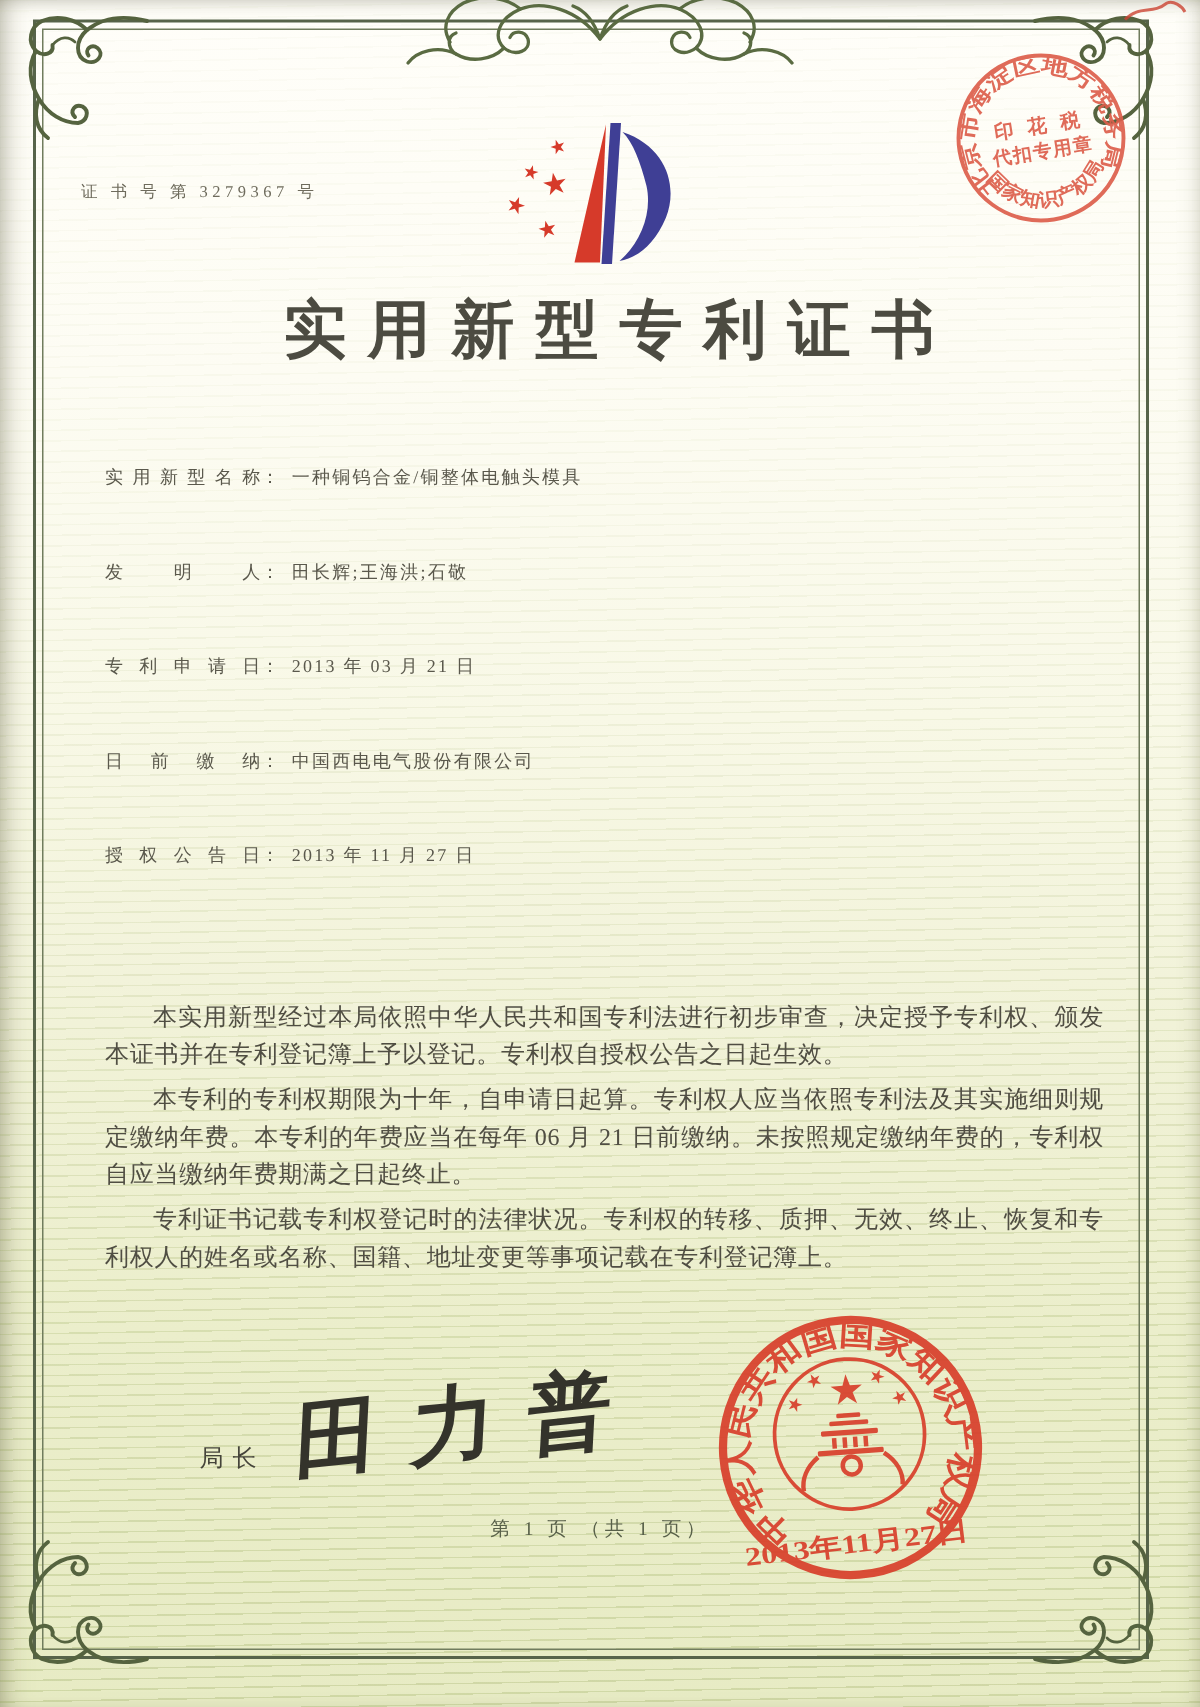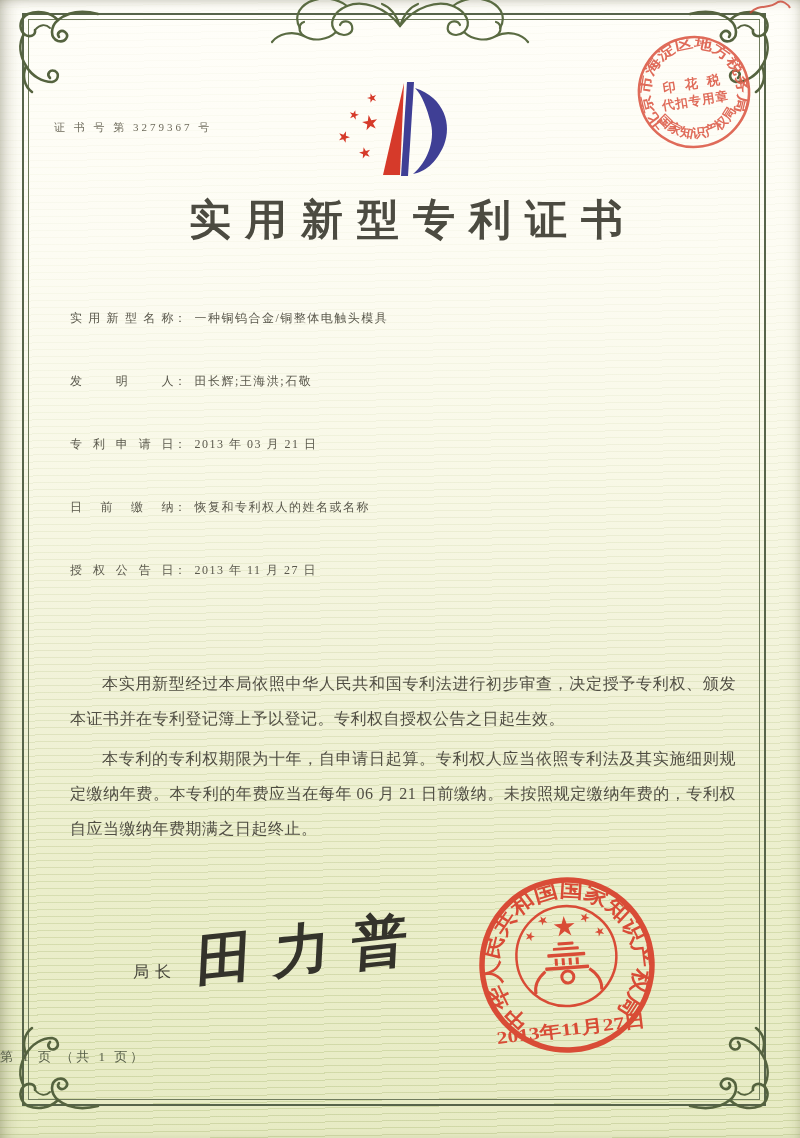--- a/index.html
+++ b/index.html
@@ -30,30 +30,30 @@
   .tax-seal { position:absolute; left:630px; top:28px; transform:rotate(-9deg); opacity:.92; }
   .title { position:absolute; left:0; right:0; top:192px; margin:0; text-align:center; font-size:42px; font-weight:bold; letter-spacing:14px; text-indent:14px; color:#4c4b41;padding-left:12px; }
 
   .fields { position:absolute; left:70px; right:60px; top:310px; color:#5a584c; }
   .field { height:63px; font-size:12px; letter-spacing:.5px; white-space:nowrap; }
   .flabel { display:inline-block; width:104px; text-align:justify; text-align-last:justify; vertical-align:top; }
   .fcolon { display:inline-block; margin-right:8px; }
   .fvalue { letter-spacing:1.5px; }
 
   .paragraphs { position:absolute; left:70px; right:64px; top:666px; color:#504e43; }
-  .paragraphs p { margin:0 0 5px 0; font-size:16px; line-height:35px; text-align:justify; text-indent:2em; letter-spacing:.5px; }
+  .paragraphs p { margin:0 0 5px 0; font-size:16px; line-height:25px; text-align:justify; text-indent:2em; letter-spacing:.5px; }
 
   .sig-title { position:absolute; left:133px; top:962px; font-size:16px; letter-spacing:6px; color:#45443a; }
   .sig-name {
     position:absolute; left:196px; top:912px; font-size:56px; font-weight:bold; color:#34332b;
     letter-spacing:22px; transform:rotate(-6deg) skewX(-9deg); white-space:nowrap;
   }
   .sipo-seal { position:absolute; left:452px; top:850px; transform:rotate(-4deg); opacity:.93; }
 
-  .footer { position:absolute; left:0; right:0; top:1048px; font-size:13px; letter-spacing:3px; color:#586049; }
+  .footer { position:absolute; left:0; right:0; top:1010px; text-align:center; font-size:13px; letter-spacing:3px; color:#586049; }
   .scan-mark { position:absolute; right:8px; top:0; opacity:.8; }
   svg { display:block; }
 </style>
 </head>
 <body>
 
 <div class="page">
   <div class="guilloche"></div>
   <div class="frame-outer"></div>
   <div class="frame-inner"></div>
@@ -134,30 +134,31 @@
     <div class="field">
       <span class="flabel">实用新型名称</span><span class="fcolon">：</span><span class="fvalue">一种铜钨合金/铜整体电触头模具</span>
     </div>
     <div class="field">
       <span class="flabel">发明人</span><span class="fcolon">：</span><span class="fvalue">田长辉;王海洪;石敬</span>
     </div>
     <div class="field">
       <span class="flabel">专利申请日</span><span class="fcolon">：</span><span class="fvalue">2013 年 03 月 21 日</span>
     </div>
     <div class="field">
-      <span class="flabel">日前缴纳</span><span class="fcolon">：</span><span class="fvalue">恢复和专利权人的姓名或名称</span>
+      <span class="flabel">日前缴纳</span><span class="fcolon">：</span><span class="fvalue">中国西电电气股份有限公司</span>
     </div>
     <div class="field">
       <span class="flabel">授权公告日</span><span class="fcolon">：</span><span class="fvalue">2013 年 11 月 27 日</span>
     </div>
   </div>
 
   <div class="paragraphs">
     <p>本实用新型经过本局依照中华人民共和国专利法进行初步审查，决定授予专利权、颁发本证书并在专利登记簿上予以登记。专利权自授权公告之日起生效。</p>
     <p>本专利的专利权期限为十年，自申请日起算。专利权人应当依照专利法及其实施细则规定缴纳年费。本专利的年费应当在每年 06 月 21 日前缴纳。未按照规定缴纳年费的，专利权自应当缴纳年费期满之日起终止。</p>
+    <p>专利证书记载专利权登记时的法律状况。专利权的转移、质押、无效、终止、恢复和专利权人的姓名或名称、国籍、地址变更等事项记载在专利登记簿上。</p>
   </div>
 
   <div class="sig-title">局长</div>
   <div class="sig-name">田力普</div>
 
   <svg class="sipo-seal" width="230" height="230" viewBox="0 0 230 230">
     <circle cx="115" cy="115" r="85" fill="none" stroke="#d8402c" stroke-width="5.5"></circle>
     <text font-size="21" fill="#d8402c" font-weight="bold">
       <textPath href="#arcSipo" startOffset="0" textLength="330" lengthAdjust="spacingAndGlyphs">中华人民共和国国家知识产权局</textPath>
     </text>

